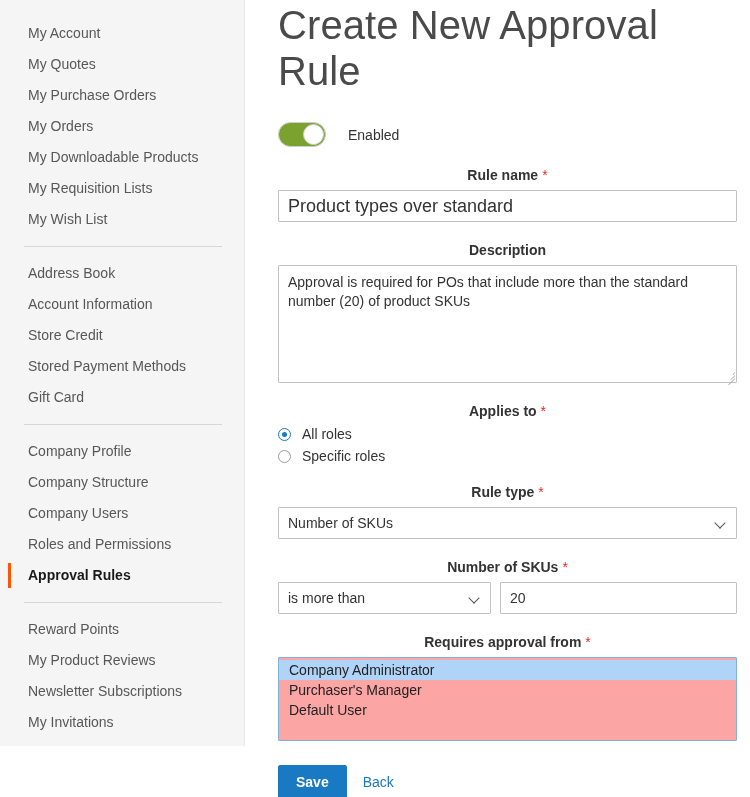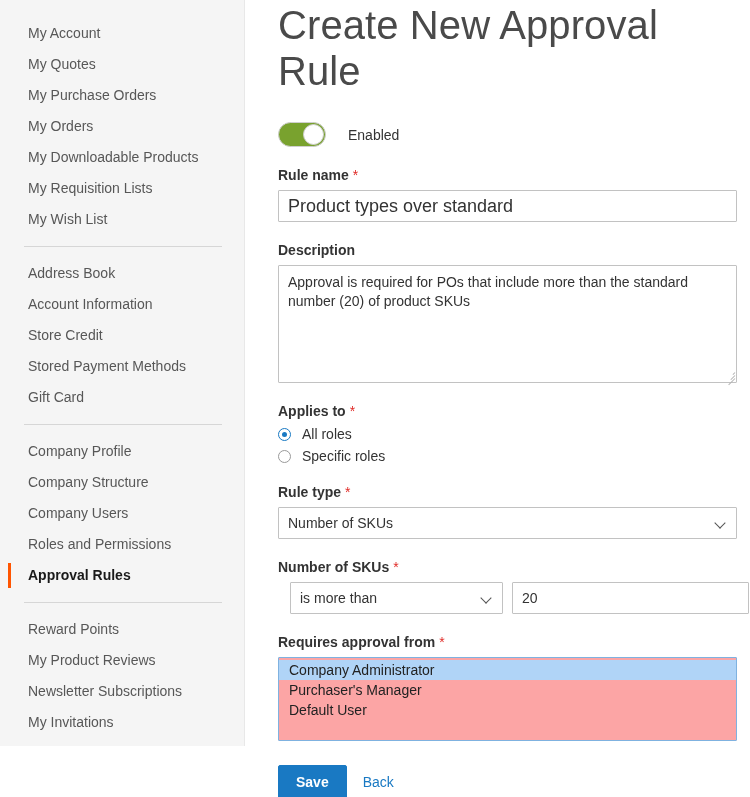--- a/index.html
+++ b/index.html
@@ -105,20 +105,21 @@
   }
 
   
   .field { margin-top: 20px; }
   .field-label {
     font-size: 14px;
     font-weight: bold;
     color: #333333;
     margin-bottom: 7px;
     display: block;
+    text-align: center;
   }
   .req {
     color: #e02b27;
     font-weight: normal;
     margin-left: 4px;
     font-size: 14px;
   }
   .text-input {
     width: 459px;
     height: 32px;
@@ -226,21 +227,21 @@
   .chev::before {
     content: "";
     position: absolute;
     left: 0; top: 1px;
     width: 7px; height: 7px;
     border-right: 1.6px solid #555555;
     border-bottom: 1.6px solid #555555;
     transform: rotate(45deg);
   }
   .select-full { width: 459px; }
-  .cond-row { display: flex; gap: 9px; margin-left: 12px; }
+  .cond-row { display: flex; gap: 9px; }
   .select-op { width: 213px; }
   .cond-value {
     width: 237px;
     height: 32px;
     border: 1px solid #c2c2c2;
     padding: 0 9px;
     font-size: 14px;
     color: #333333;
     font-family: "Liberation Sans", sans-serif;
     border-radius: 1px;

